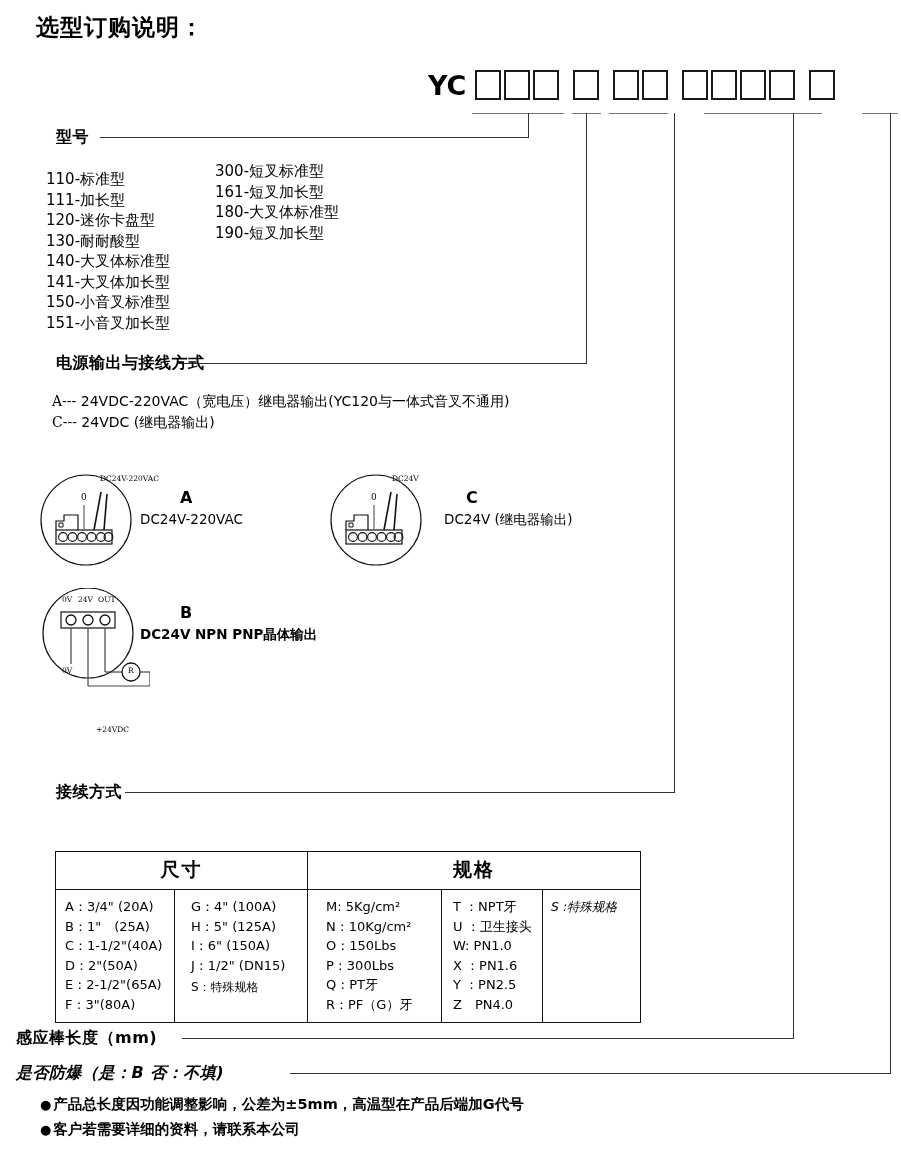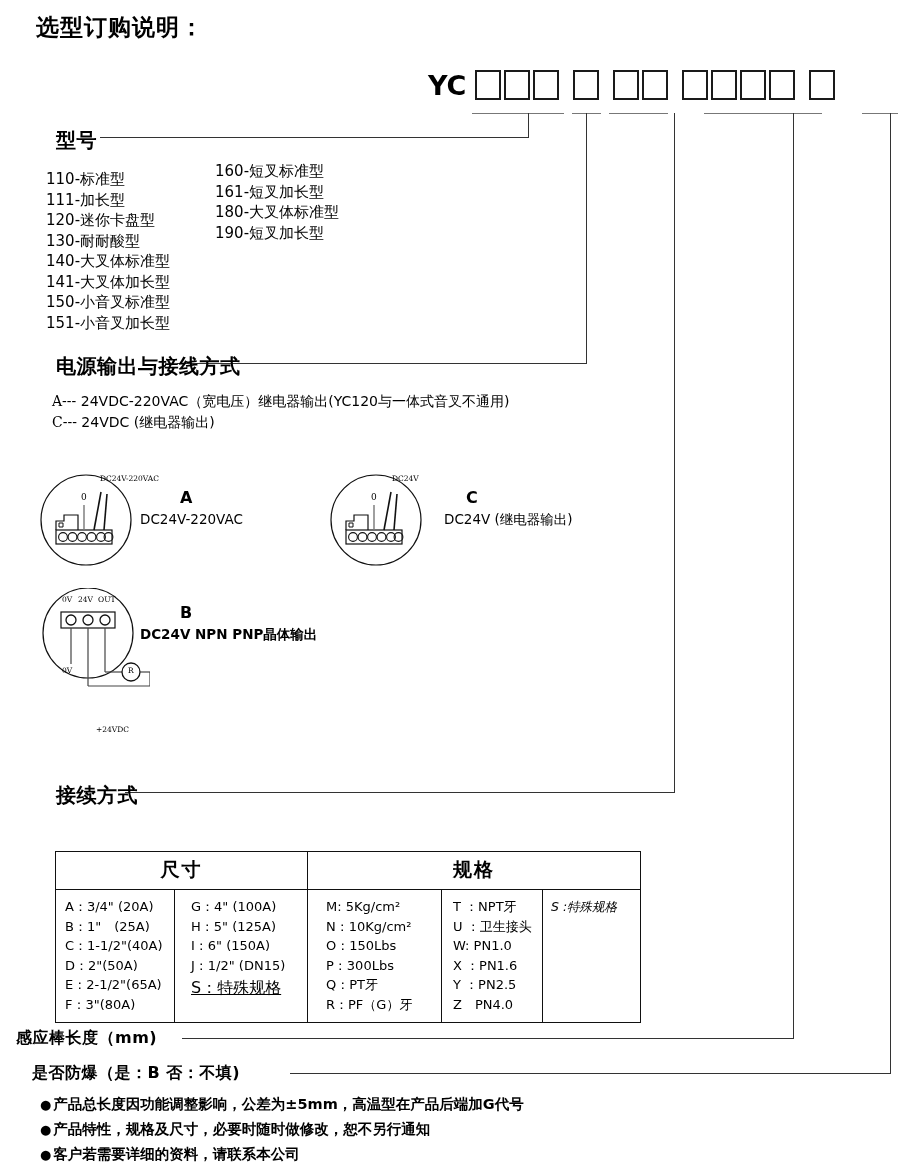--- a/index.html
+++ b/index.html
@@ -48,21 +48,21 @@
   }
   .group-gap { width: 11px; }
 
   
   .hline { background: #777; height: 1px; }
   .hline-dark { background: #333; height: 1px; }
   .vline-dark { background: #333; width: 1px; }
 
   
   .sec-label {
-    font-size: 20px;
+    font-size: 16px;
     font-weight: bold;
     letter-spacing: 0.5px;
     white-space: nowrap;
   }
 
   
   #model-list-col1 { left: 46px; top: 161px; margin-top: 8px; }
   #model-list-col2 { left: 215px; top: 161px; }
   .model-item {
     font-size: 15px;
@@ -204,21 +204,21 @@
   <div class="model-item">110-标准型</div>
   <div class="model-item">111-加长型</div>
   <div class="model-item">120-迷你卡盘型</div>
   <div class="model-item">130-耐耐酸型</div>
   <div class="model-item">140-大叉体标准型</div>
   <div class="model-item">141-大叉体加长型</div>
   <div class="model-item">150-小音叉标准型</div>
   <div class="model-item">151-小音叉加长型</div>
 </div>
 <div class="abs" id="model-list-col2">
-  <div class="model-item">160-短叉标准型</div>
+  <div class="model-item">300-短叉标准型</div>
   <div class="model-item">161-短叉加长型</div>
   <div class="model-item">180-大叉体标准型</div>
   <div class="model-item">190-短叉加长型</div>
 </div>
 
 <div class="abs sec-label" style="left:56px; top:353px;">电源输出与接线方式</div>
 
 <div class="abs" id="power-lines">
   <div class="power-item">
     <span class="power-code-serif">A---</span>
@@ -324,21 +324,21 @@
         <div class="spec-item">E：2-1/2"(65A)</div>
         <div class="spec-item">F：3"(80A)</div>
       </div>
     </td>
     <td style="width:132px;">
       <div class="cell-inner" style="padding-left:16px;">
         <div class="spec-item">G：4" (100A)</div>
         <div class="spec-item">H：5" (125A)</div>
         <div class="spec-item">I：6" (150A)</div>
         <div class="spec-item">J：1/2" (DN15)</div>
-        <div class="spec-item" style="font-size:16px; padding-top:3px;text-decoration:underline;">S：特殊规格</div>
+        <div class="spec-item" style="font-size:12px; padding-top:3px;">S：特殊规格</div>
       </div>
     </td>
     <td style="width:133px;">
       <div class="cell-inner" style="padding-left:18px;">
         <div class="spec-item">M: 5Kg/cm²</div>
         <div class="spec-item">N：10Kg/cm²</div>
         <div class="spec-item">O：150Lbs</div>
         <div class="spec-item">P：300Lbs</div>
         <div class="spec-item">Q：PT牙</div>
         <div class="spec-item">R：PF（G）牙</div>
@@ -357,25 +357,22 @@
     <td style="width:97px;">
       <div class="cell-inner" style="padding-left:8px;">
         <div class="spec-item" style="font-size:12.5px;font-style:italic;">S :特殊规格</div>
       </div>
     </td>
   </tr>
 </tbody>
   </table>
 
 <div class="abs bottom-label" style="left:16px; top:1028px;">感应棒长度（mm)</div>
-<div class="abs bottom-label" style="left:32px; top:1063px;">是否防爆（是：B  否：不填)</div>
+<div class="abs bottom-label" style="left:16px; top:1063px;font-style:italic;">是否防爆（是：B  否：不填)</div>
 
 <div class="abs" id="notes">
   <div class="note-item">
     <span class="bullet">●</span><span>产品总长度因功能调整影响，公差为±5mm，高温型在产品后端加G代号</span>
   </div>
   <div class="note-item">
-    <span class="bullet">●</span><span>产品特性，规格及尺寸，必要时随时做修改，恕不另行通知</span>
-  </div>
-  <div class="note-item">
     <span class="bullet">●</span><span>客户若需要详细的资料，请联系本公司</span>
   </div>
 </div>
 
 </body></html>

